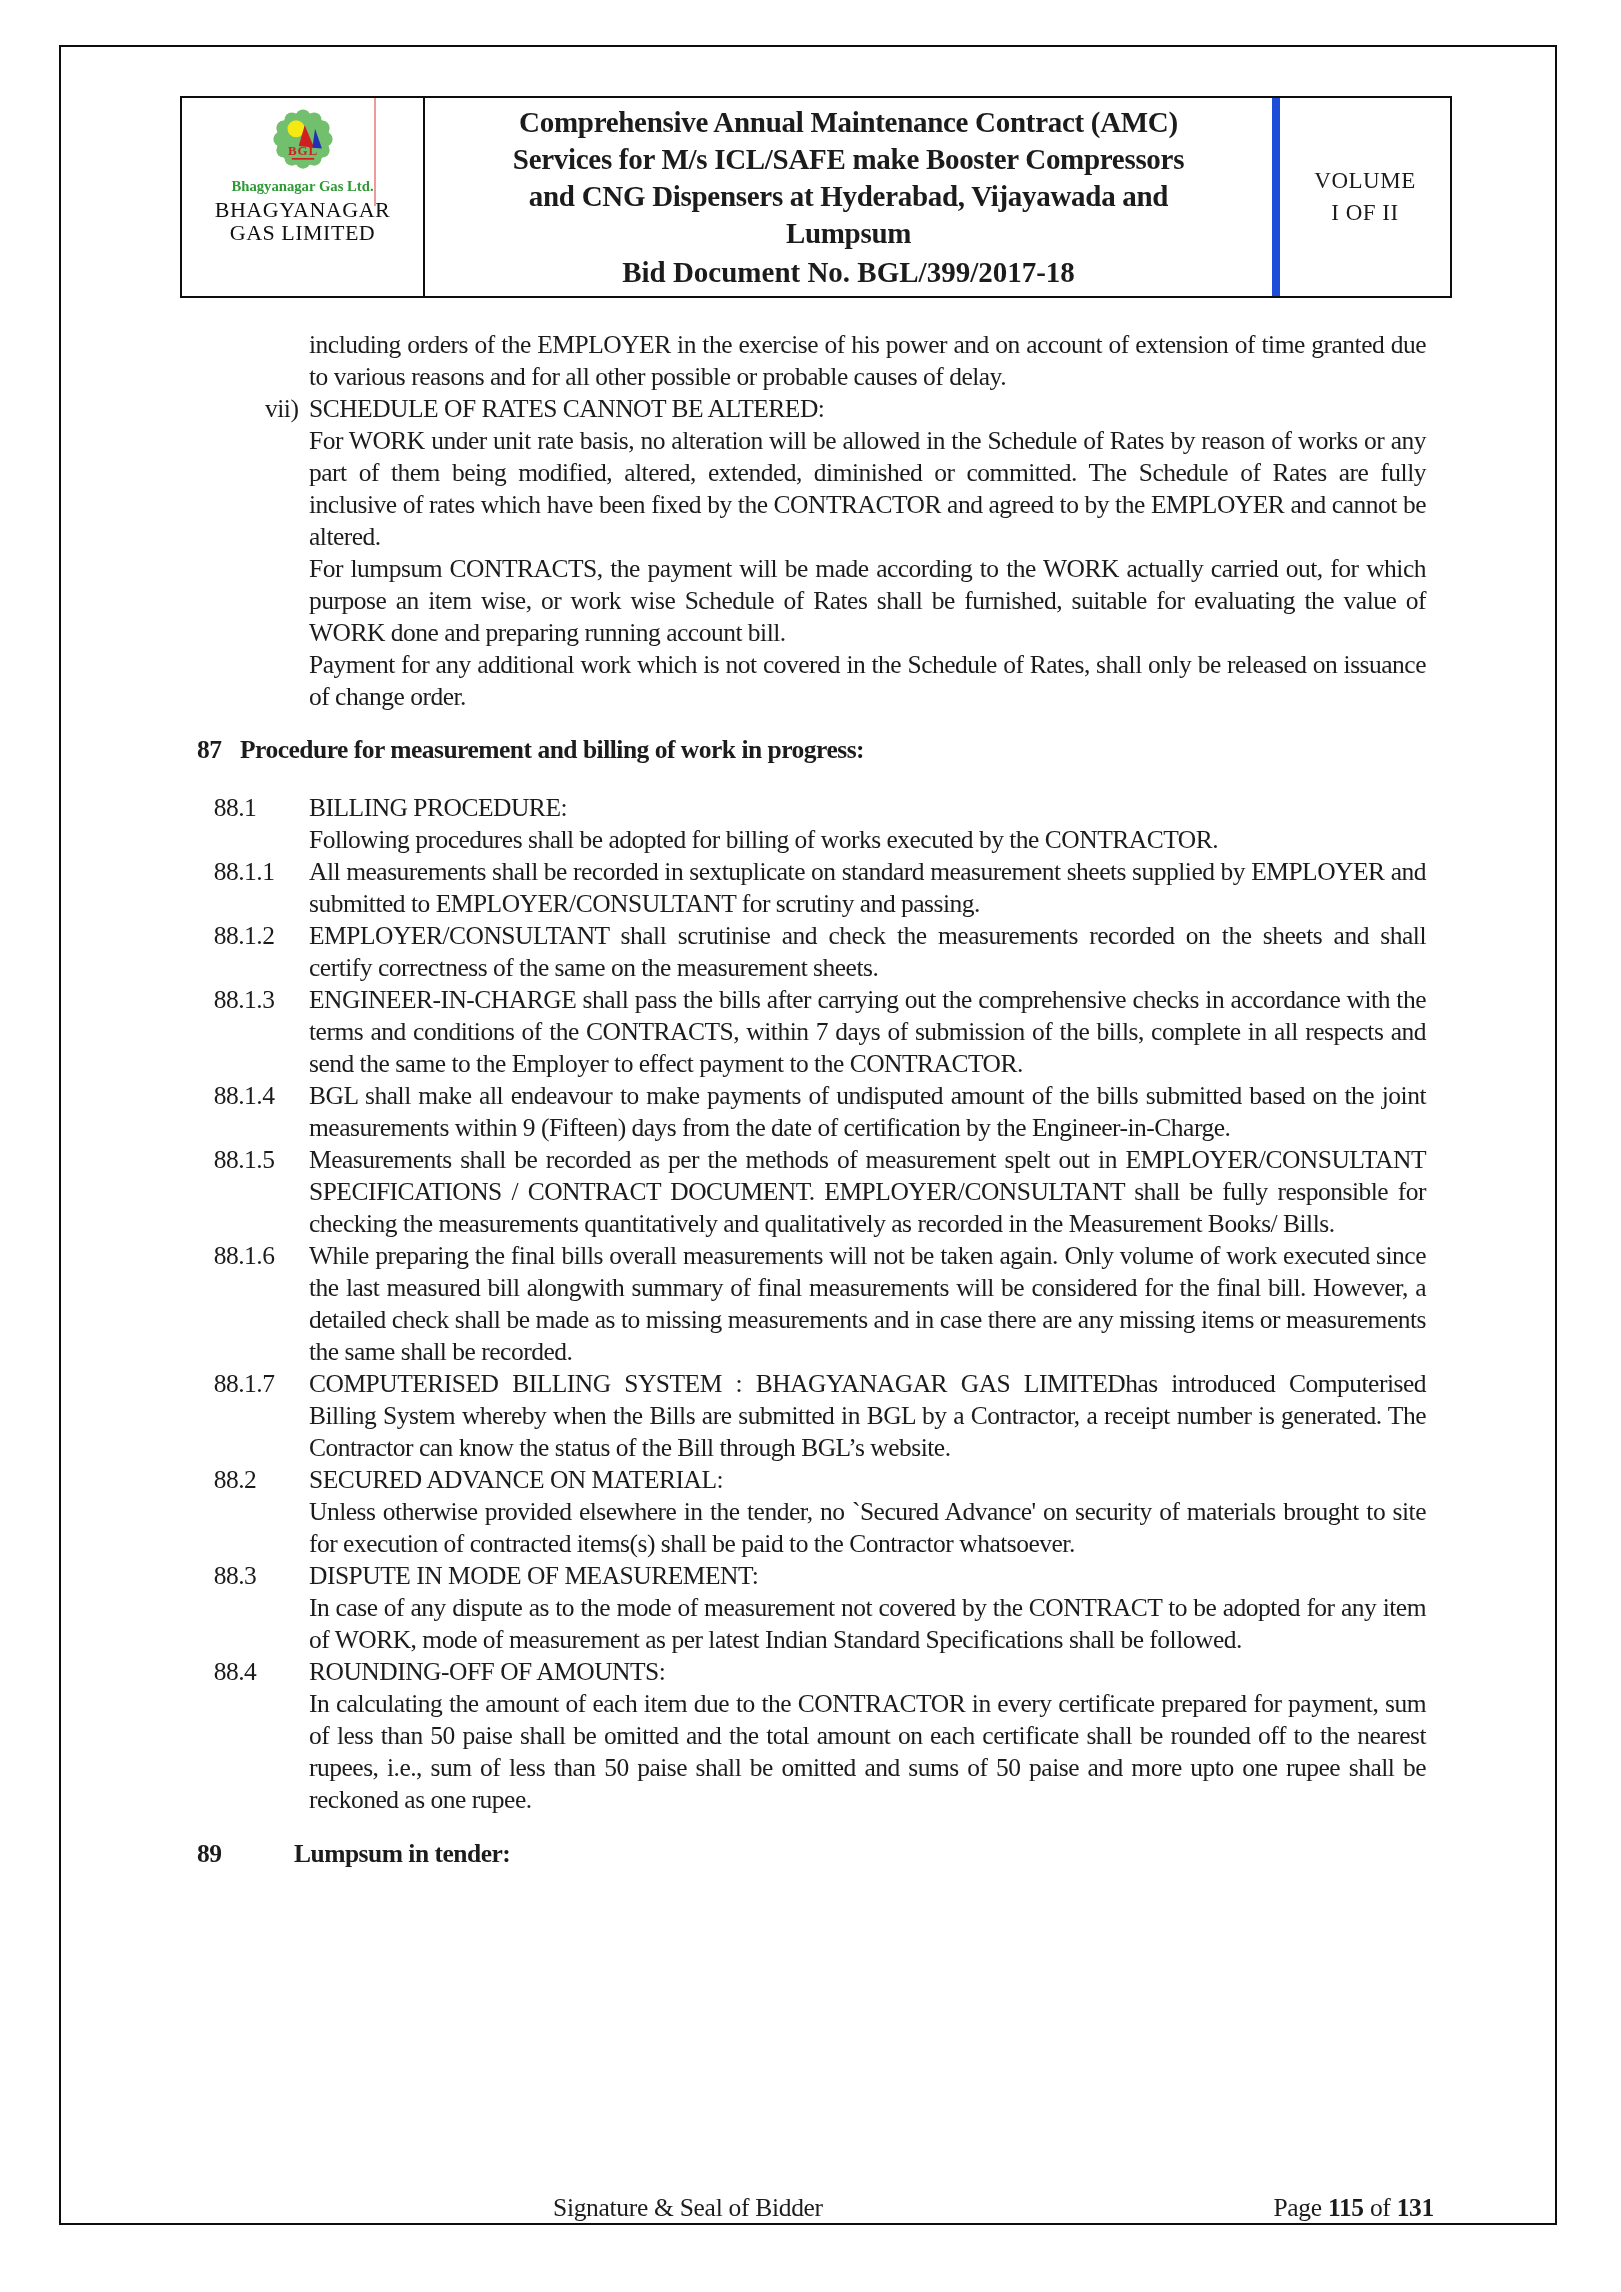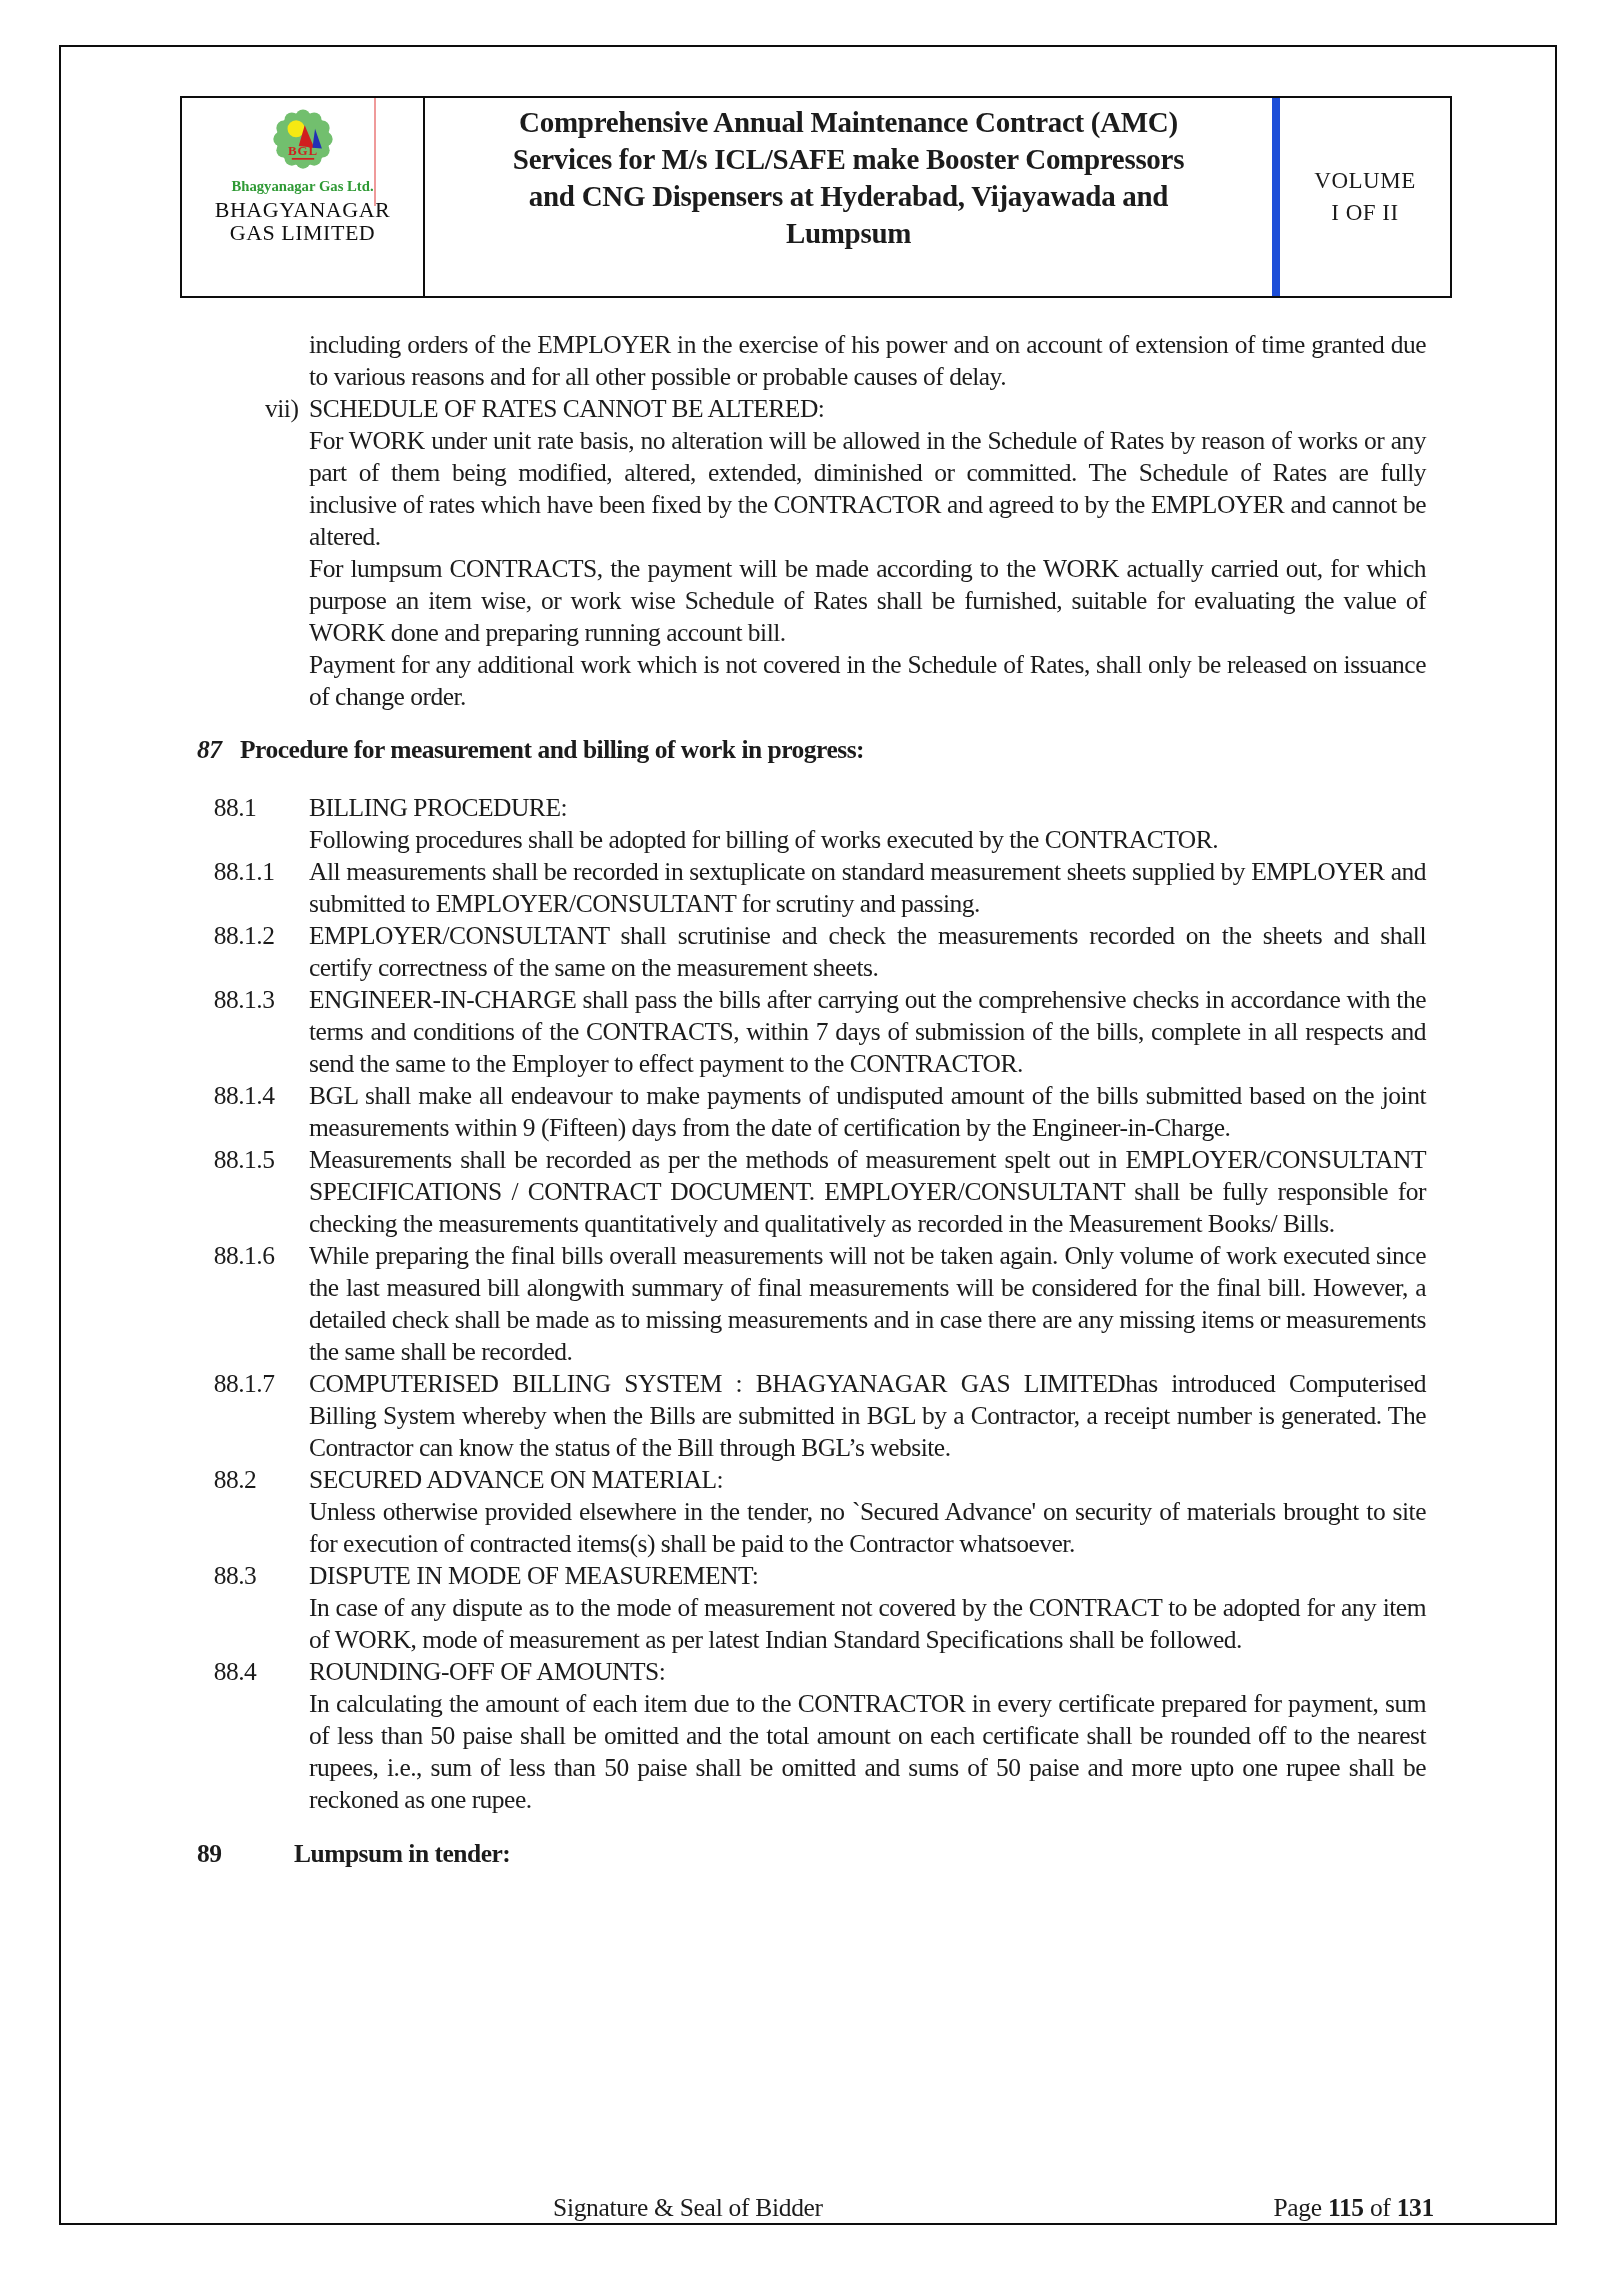--- a/index.html
+++ b/index.html
@@ -23,21 +23,21 @@
   .red-artifact{position:absolute;left:192px;top:0;width:2px;height:108px;background:#ef9a9a;}
 
   
   .docbody{position:absolute;left:136px;top:282px;width:1229px;
            font-size:25.5px;line-height:32px;letter-spacing:-0.5px;}
   .pp{position:relative;margin:0;padding-left:112px;text-align:justify;}
   .pp .num{position:absolute;left:16.7px;top:0;}
   .p-vii .num{left:68px;}
   .p-sec{font-weight:bold;text-align:left;}
   .sec87{margin-top:20.6px;margin-bottom:26.5px;padding-left:43px;}
-  .sec87 .num{left:0;font-style:italic;}
+  .sec87 .num{left:0;}
   .sec89{margin-top:21.6px;padding-left:97px;}
   .sec89 .num{left:0;}
 
   
   .footer-sign{position:absolute;left:492px;bottom:0;font-size:25.5px;letter-spacing:-0.3px;}
   .footer-page{position:absolute;right:121px;bottom:0;font-size:25.5px;letter-spacing:-0.3px;}
   .footer-page .b{font-weight:bold;}
 </style>
 </head>
 <body>
@@ -76,20 +76,21 @@
           <div>GAS LIMITED</div>
         </div>
         <div class="red-artifact"></div>
       </div>
 
       <div class="hcell cell-title">
         <div class="title-line">Comprehensive Annual Maintenance Contract (AMC)</div>
         <div class="title-line">Services for M/s ICL/SAFE make Booster Compressors</div>
         <div class="title-line">and CNG Dispensers at Hyderabad, Vijayawada and</div>
         <div class="title-line">Lumpsum</div>
+        <div class="bid-line">Bid Document No. BGL/399/2017-18</div>
       </div>
 
       <div class="hcell cell-volume">
         <div>VOLUME</div>
         <div>I OF II</div>
       </div>
     </div>
 
     <div class="docbody">
       <p class="pp p-plain"><span class="txt">including orders of the EMPLOYER in the exercise of his power and on account of extension of time granted due to various reasons and for all other possible or probable causes of delay.</span></p>

